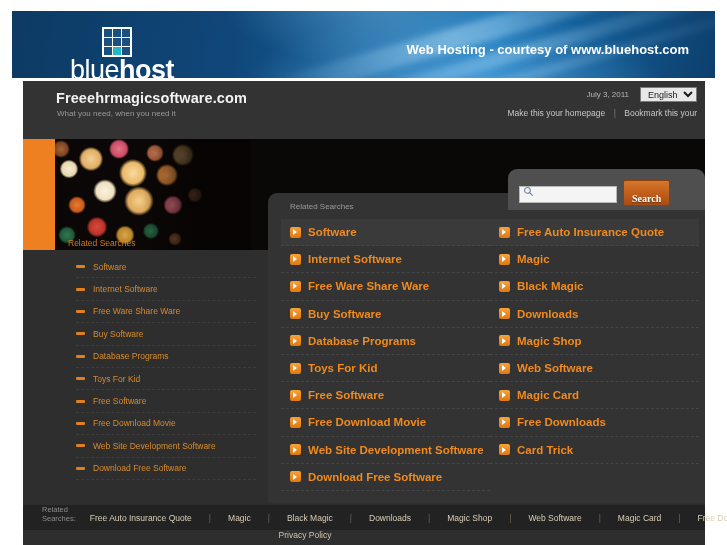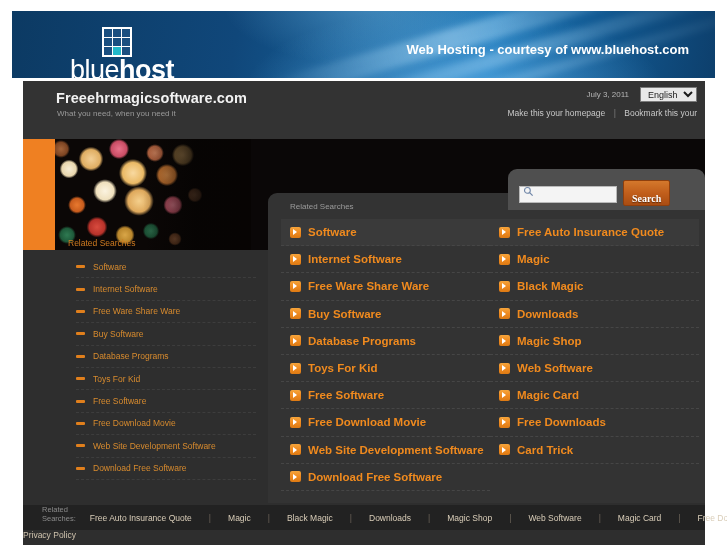--- a/index.html
+++ b/index.html
@@ -191,21 +191,21 @@
     display: flex; 
   }
   .footer-label { margin-left: 19px; font-size: 7.5px; color: #8b8b8b; }
   .footer-links { display: flex; align-items: center; margin-left: 14px; }
   .footer-links a {
     color: #d9cdb8; font-size: 8.5px; text-decoration: none; white-space: nowrap;
   }
   .footer-links .fsep { color: #6d6459; font-size: 8.5px; margin: 0 17px; }
   .privacy {
     position: absolute; left: 23px; top: 530px; width: 564px;
-    font-size: 8.5px; color: #cfc3ae;
+    text-align: center; font-size: 8.5px; color: #cfc3ae;
     text-decoration: none;
   }
 </style>
 </head>
 <body>
 
 <div id="root">
 
   <div class="bh-banner">
     <div class="bh-streak s1"></div>

